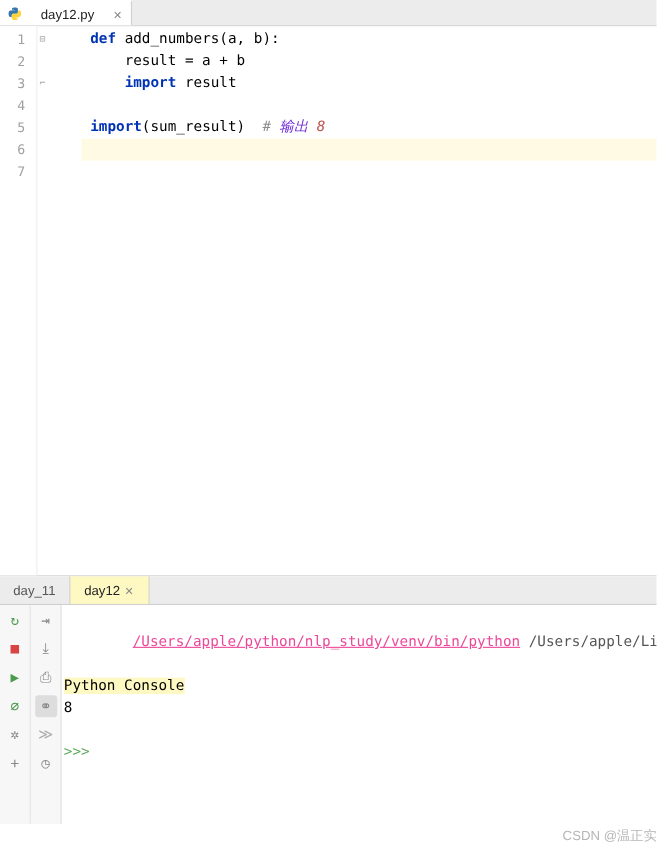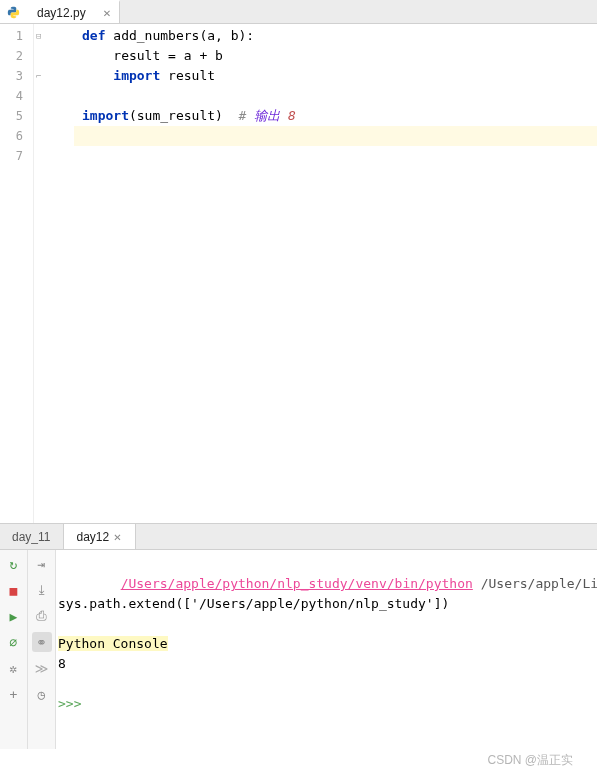--- a/index.html
+++ b/index.html
@@ -108,21 +108,21 @@
     }
     .console-tab {
       display: flex;
       align-items: center;
       padding: 0 12px;
       color: #555;
       gap: 4px;
       border-right: 1px solid transparent;
     }
     .console-tab.active {
-      background: #ffffff;
+      background: #fef9c3;
       border-left: 1px solid #d0d0d0;
       border-right: 1px solid #d0d0d0;
       color: #222;
     }
     .console-body {
       flex: 1;
       display: flex;
     }
     .tool-col {
       width: 28px;
@@ -150,21 +150,21 @@
     }
     .console-line { white-space: pre; height: 20px; }
     .link { color: #ec4899; text-decoration: underline; }
     .path2 { color: #555; }
     .py-cons-hl { background: #fef9c3; }
     .prompt-active { color: #5da85d; }
     
     .watermark {
       position: absolute;
       bottom: 4px;
-      right: 24px;
+      right: 0;
       font-family: -apple-system, sans-serif;
       font-size: 12px;
       color: rgba(120,120,120,0.55);
       text-align: center;
     }
   </style>
 </head>
 <body>
 
 <div class="editor-tabbar">
@@ -229,21 +229,20 @@
         <div class="tool-btn" style="color: rgb(136, 136, 136);">⎙</div>
         <div class="tool-btn" style="color: rgb(136, 136, 136); background: rgb(221, 221, 221); border-radius: 3px;">⚭</div>
         <div class="tool-btn" style="color: rgb(170, 170, 170);">≫</div>
         <div class="tool-btn" style="color: rgb(136, 136, 136);">◷</div>
       </div>
     <div class="console-output">
       <div class="console-line">
         <span class="link">/Users/apple/python/nlp_study/venv/bin/python</span><span class="path2"> /Users/apple/Library/</span>
       </div>
       <div class="console-line"> </div>
-      <div class="console-line">sys.path.extend(['/Users/apple/python/nlp_study'])</div>
       <div class="console-line"> </div>
       <div class="console-line"><span class="py-cons-hl">Python Console</span></div>
       <div class="console-line">8</div>
       <div class="console-line"> </div>
       <div class="console-line"><span class="prompt-active">&gt;&gt;&gt;</span></div>
     </div>
   </div>
 </div>
 
 <div class="watermark">CSDN @温正实</div>

